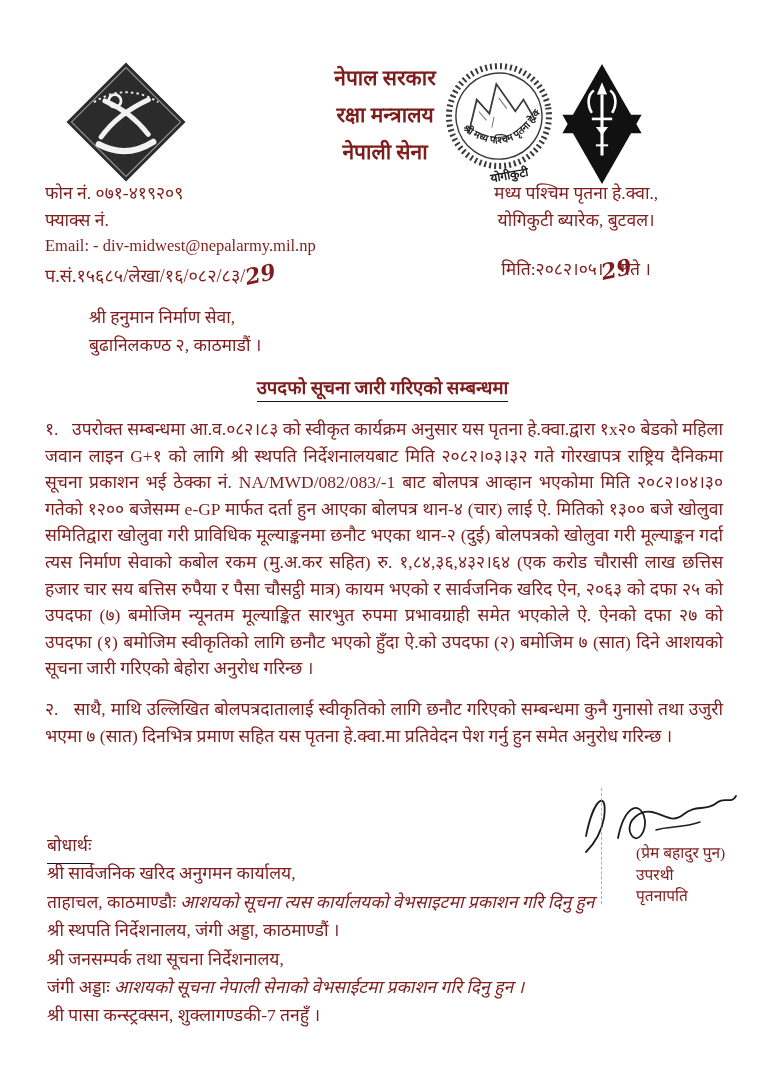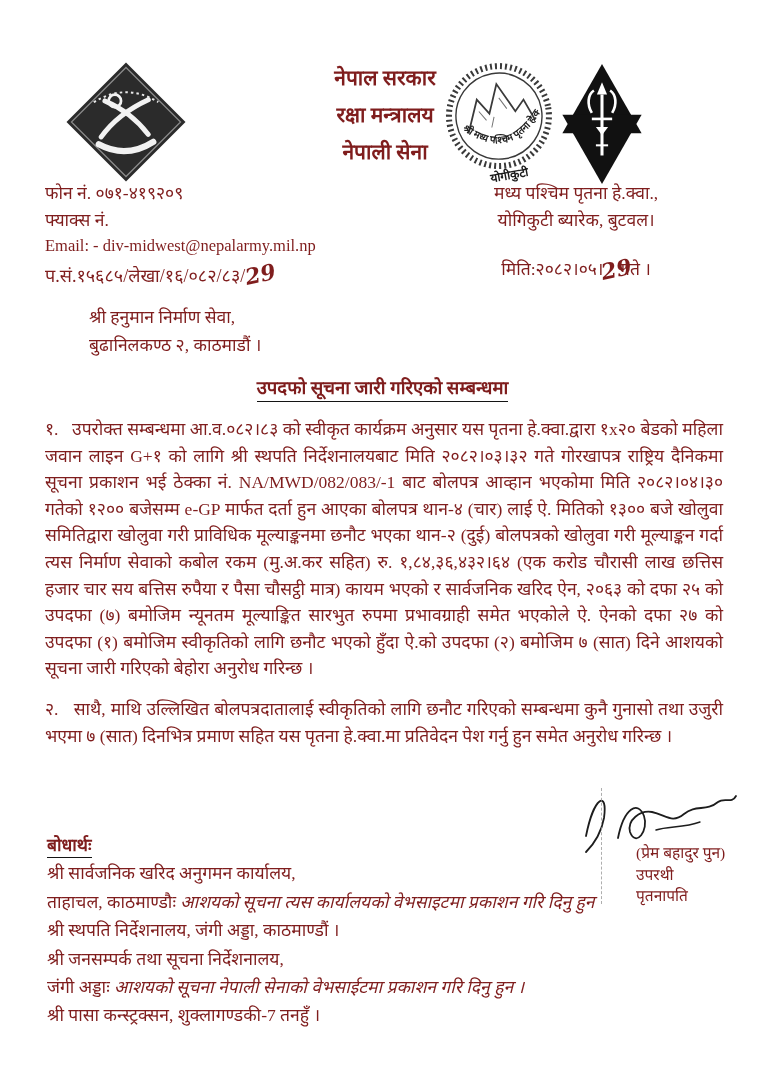--- a/index.html
+++ b/index.html
@@ -35,21 +35,21 @@
   
   .bodytext{position:absolute;left:45px;top:416px;width:678px;font-size:17.5px;line-height:26.6px;}
   .bodytext p{margin:0;text-align:justify;}
   .bodytext p + p{margin-top:14px;}
   
   .sig-scribble{position:absolute;left:572px;top:778px;width:168px;height:80px;}
   .sig-block{position:absolute;left:636px;top:842px;font-size:15.5px;line-height:21.5px;}
   .fold-line{position:absolute;left:601px;top:788px;height:116px;border-left:1.5px dashed #9a9a9a;opacity:.8;}
   
   .cc{position:absolute;left:47px;top:831px;width:600px;font-size:17.5px;line-height:28.4px;}
-  .cc-head span{font-weight:bold;border-bottom:1.6px solid #141414;padding-bottom:2px;}
+  .cc-head span{font-weight:normal;border-bottom:1.6px solid #141414;padding-bottom:8px;}
   .cc .em{font-style:italic;}
 </style>
 </head>
 <body>
 
 <div class="page">
 
   <svg class="crest" viewBox="0 0 100 100">
     <polygon points="50,2 98,50 50,98 2,50" fill="#2b2b2b"></polygon>
     <polygon points="50,6 94,50 50,94 6,50" fill="none" stroke="#e9e9e9" stroke-width="1" opacity="0.5"></polygon>

